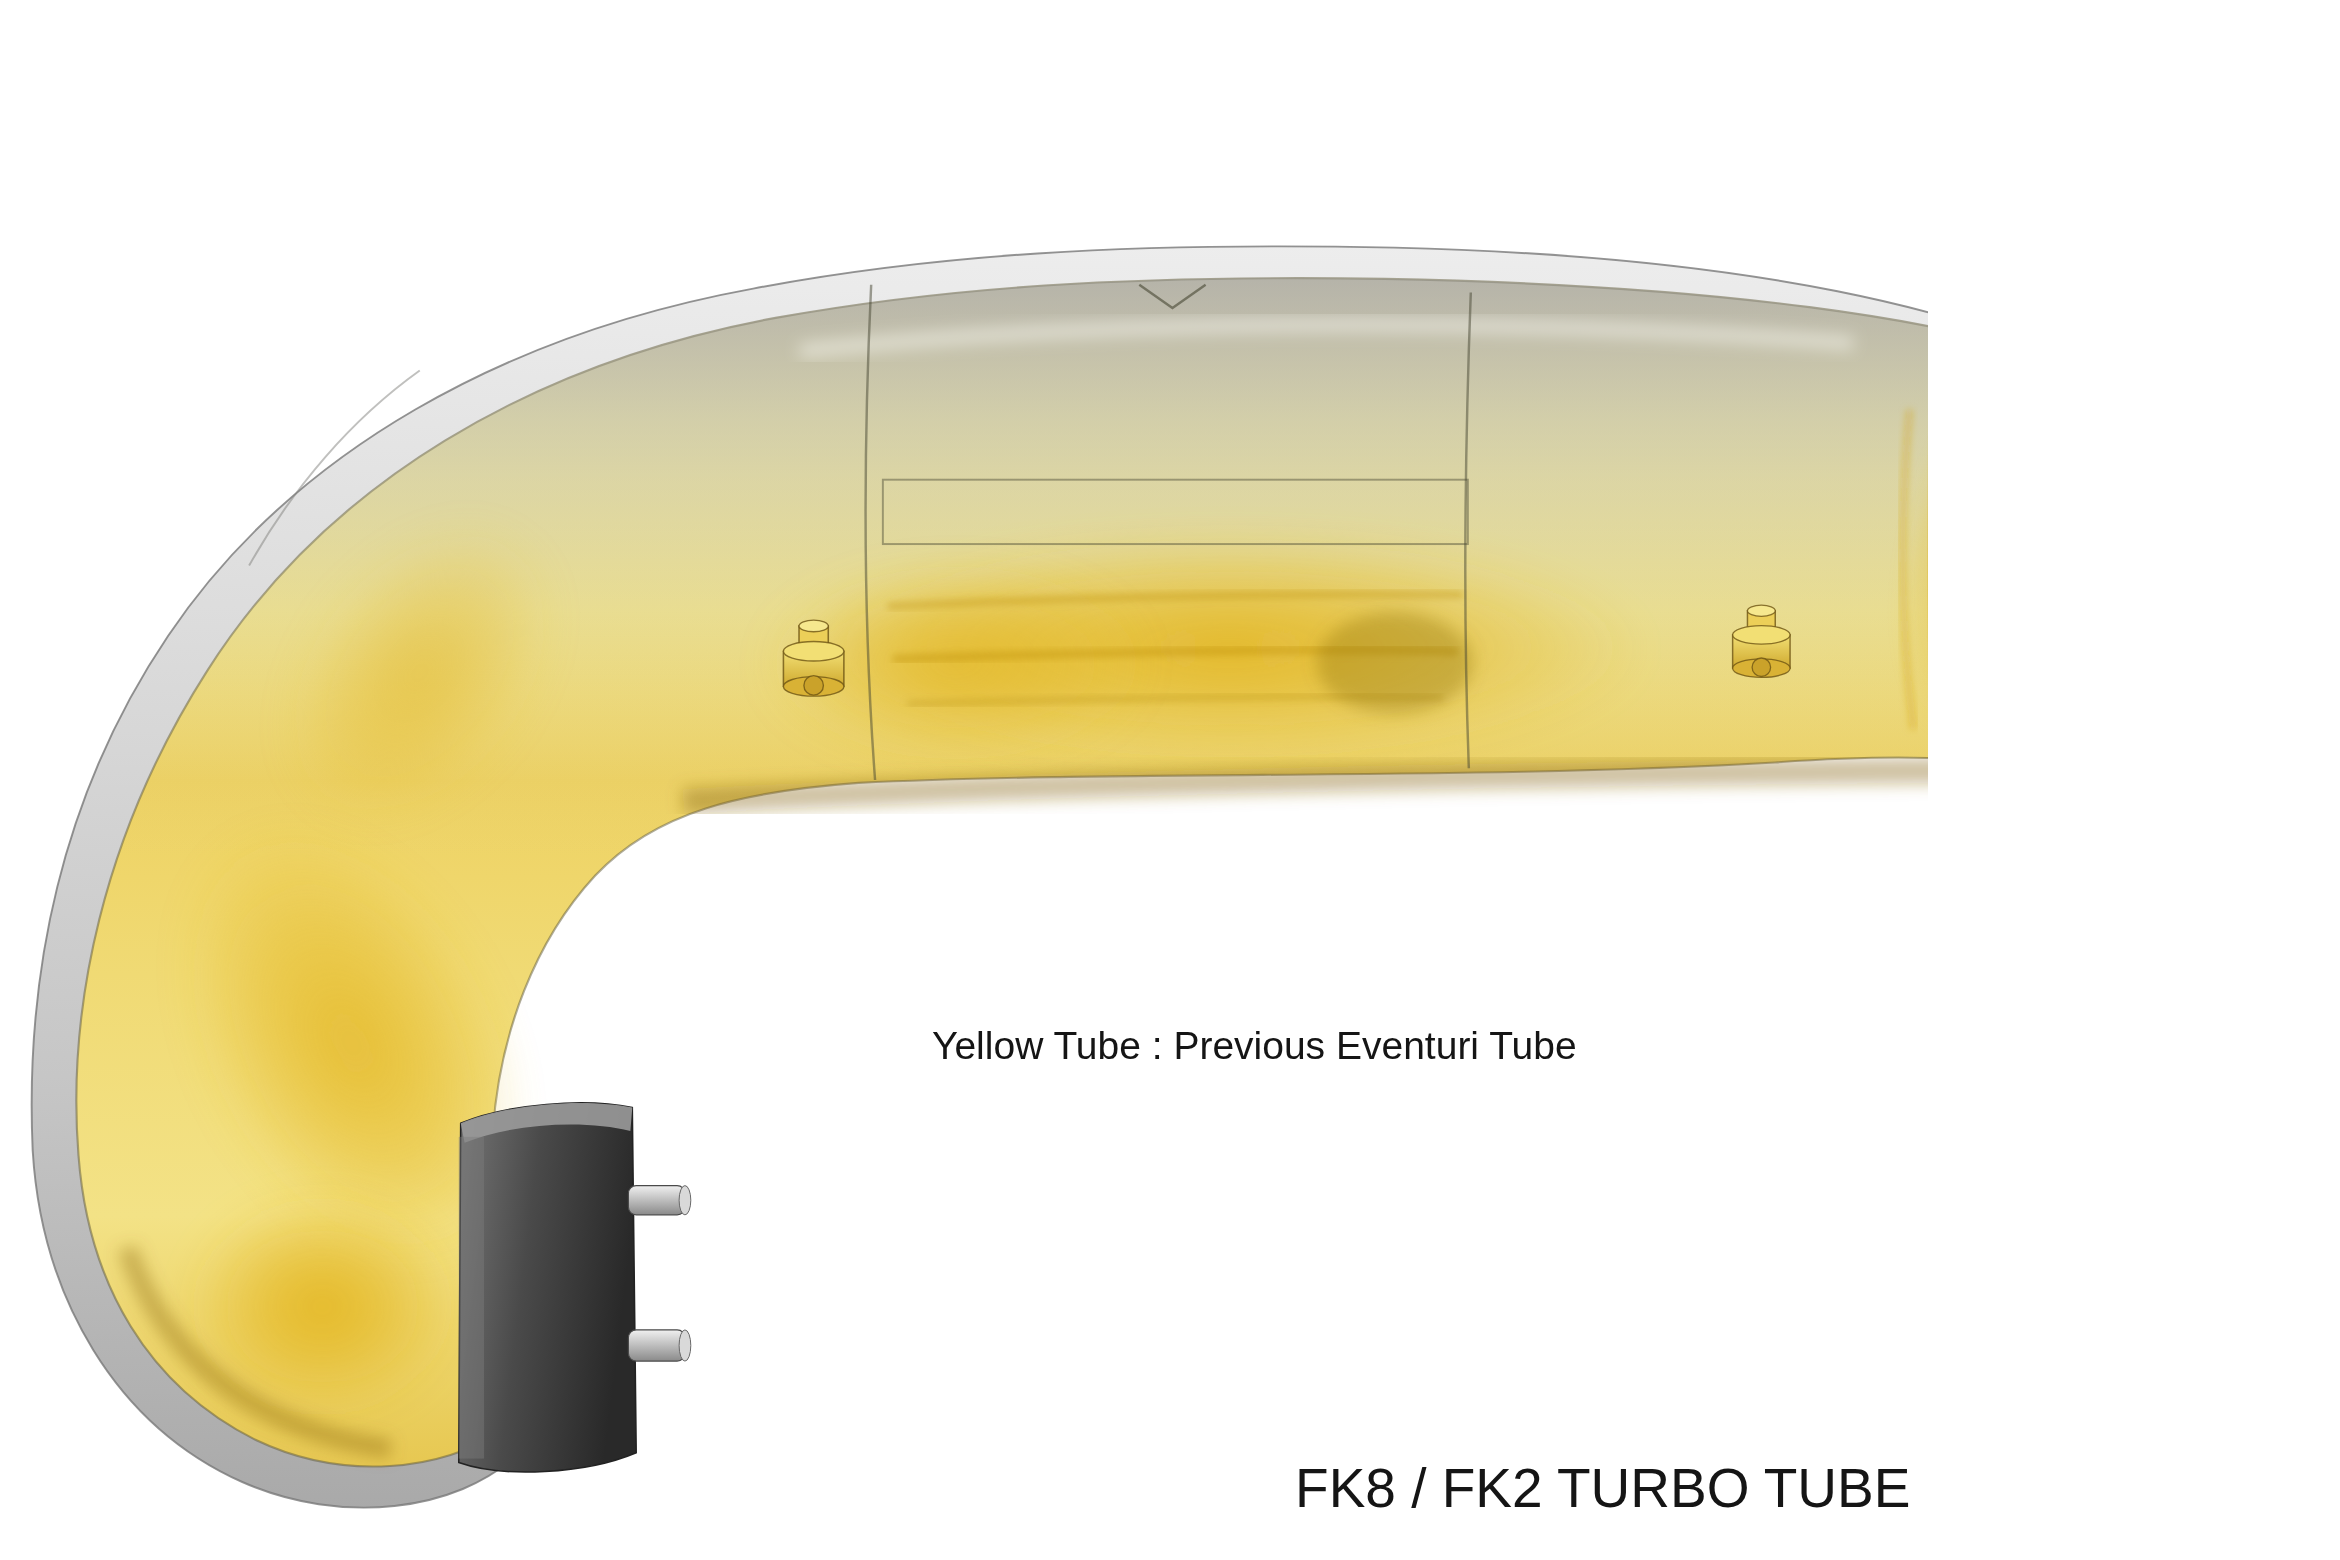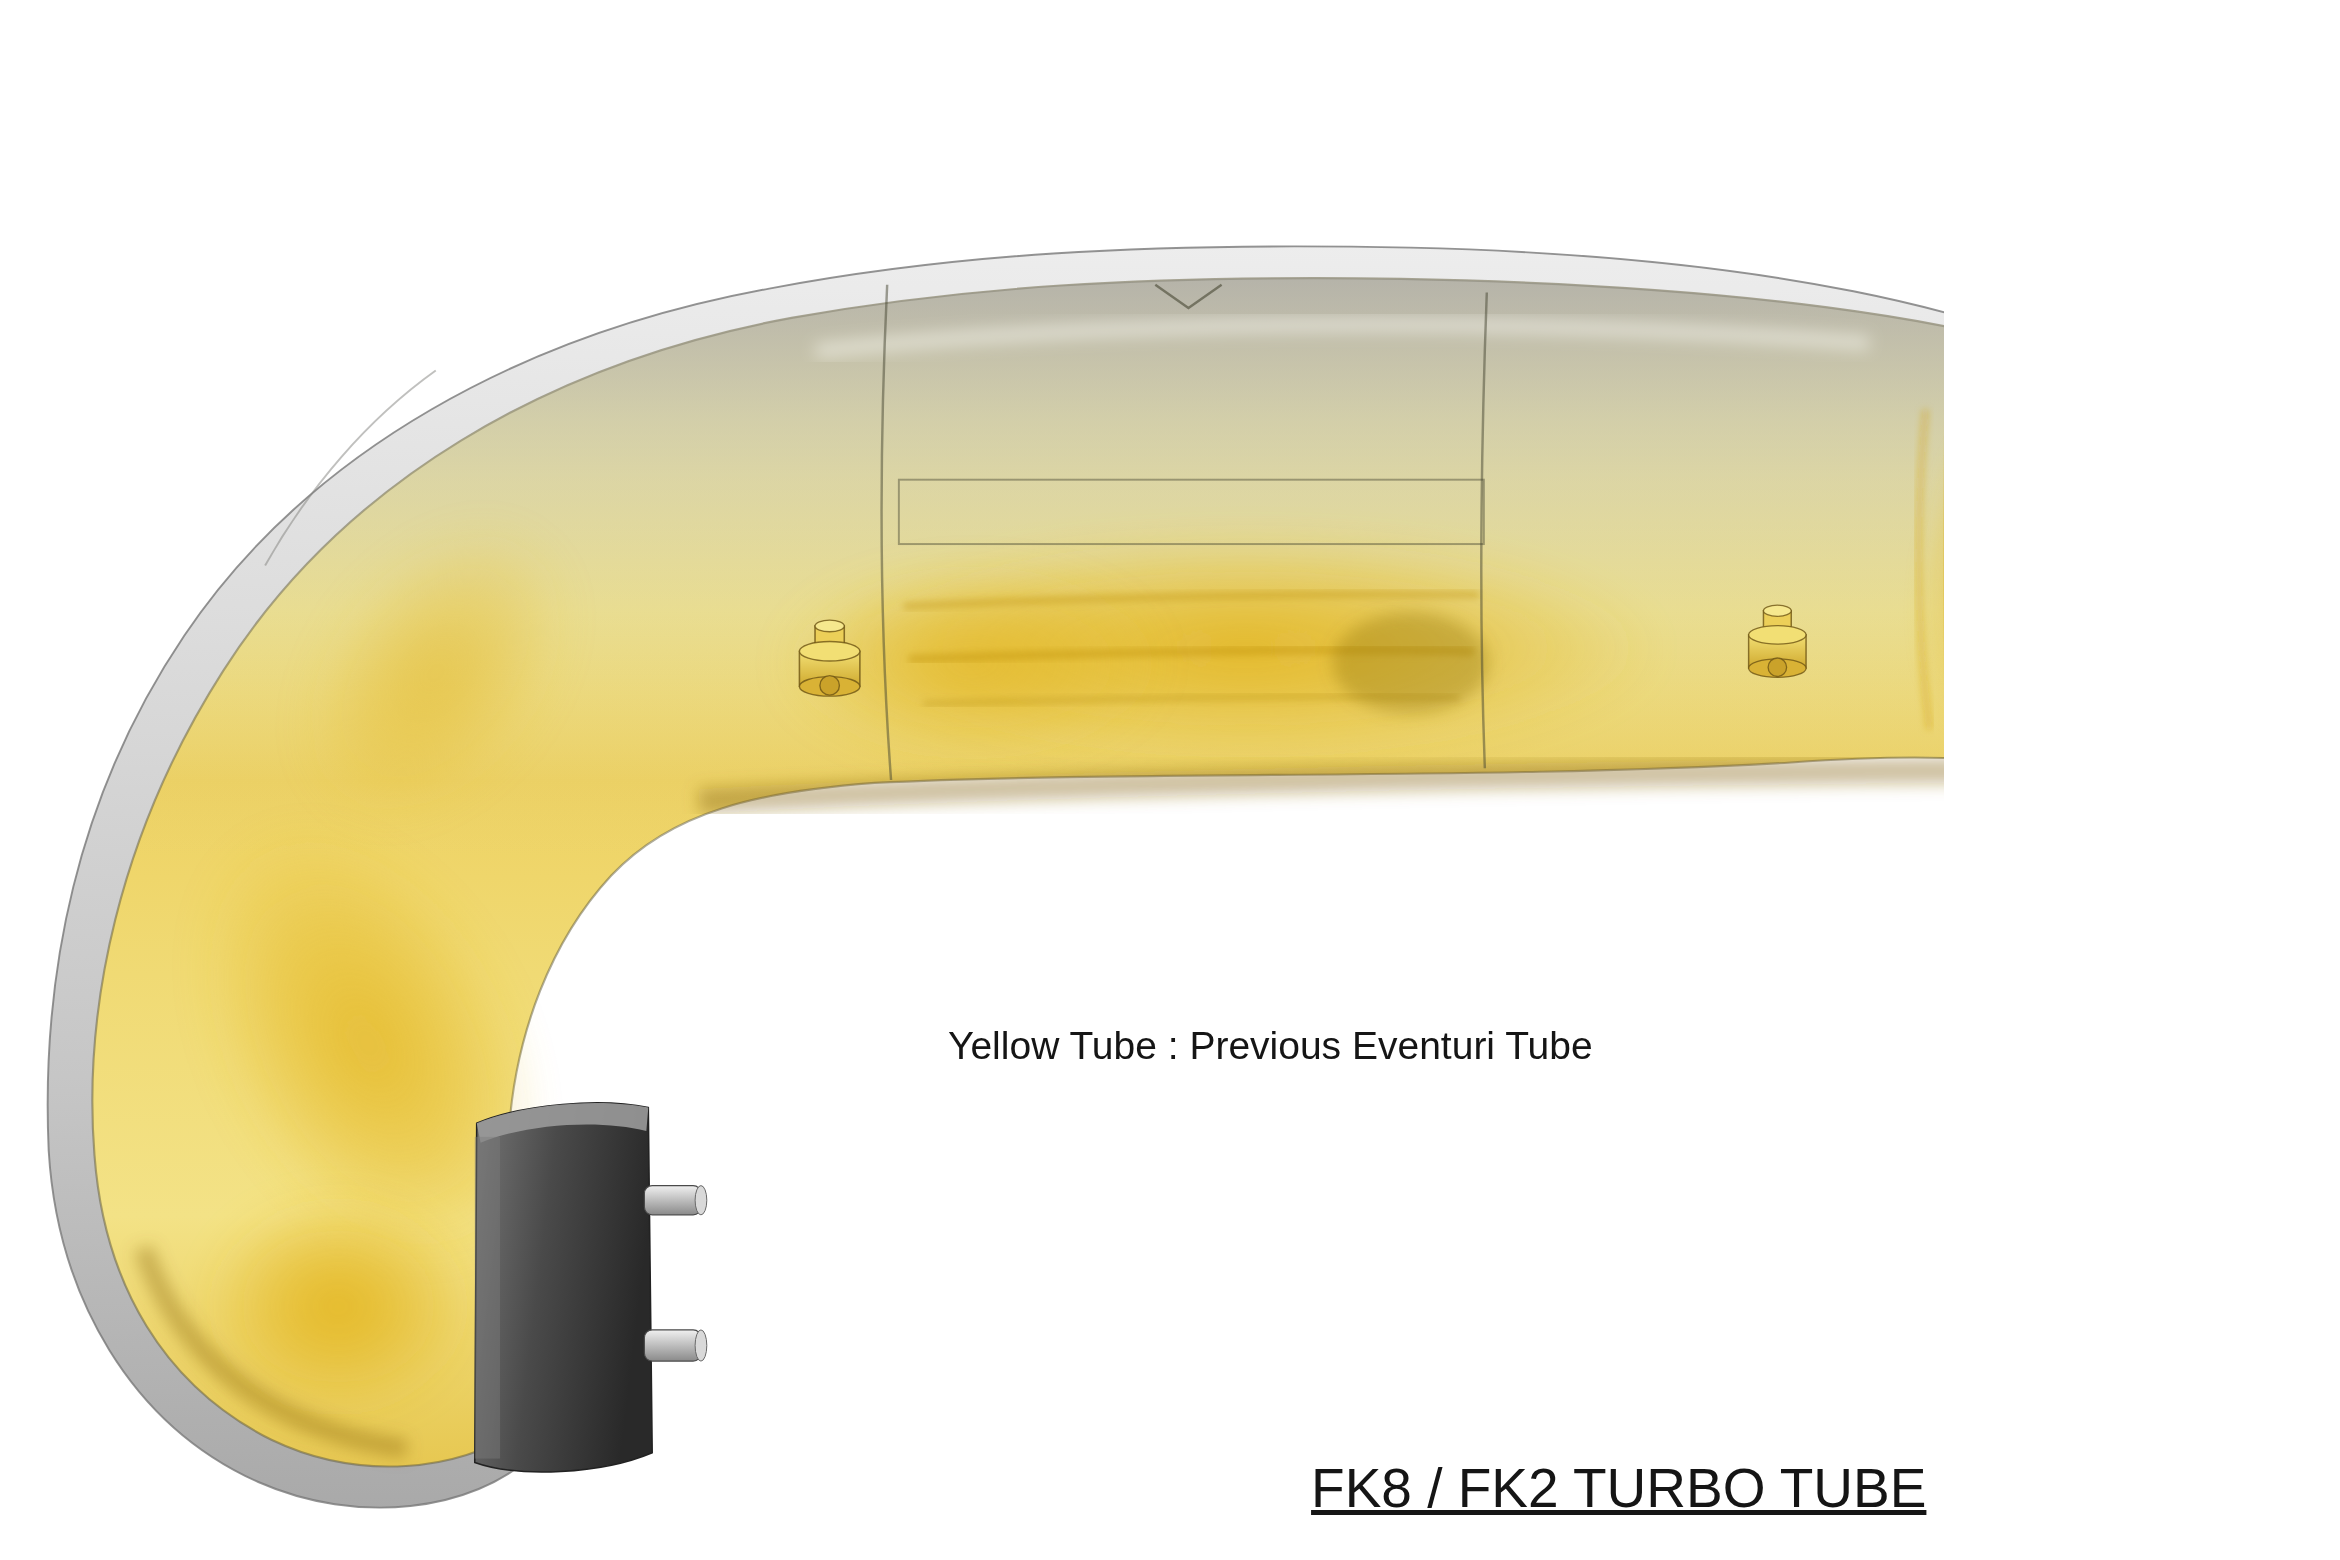--- a/index.html
+++ b/index.html
@@ -3,37 +3,35 @@
 <meta charset="utf-8">
 <style>
   html,body{margin:0;padding:0;}
   body{background:var(--background,#ffffff);}
   .stage{
     position:relative;
     width:1928px;height:1560px;
     overflow:hidden;
     background:var(--background,#ffffff);
     font-family:"Liberation Sans", sans-serif;
-    margin-left:16px;
   }
   .stage svg{position:absolute;left:0;top:0;}
   .anno{
     position:absolute;
     left:932px;top:1020px;
     font-size:39px;line-height:51px;
     color:var(--text,#151515);
     white-space:nowrap;
   }
   .part-label{
     position:absolute;
     right:17.6px;top:1459px;
     font-size:55px;line-height:59px;
     color:var(--text,#151515);
     white-space:nowrap;
-    text-decoration:underline;
   }
 </style>
 </head>
 <body>
 
 <div class="stage">
 
   <svg width="2341" height="1560" viewBox="0 0 2400 1600">
 
     <defs>

